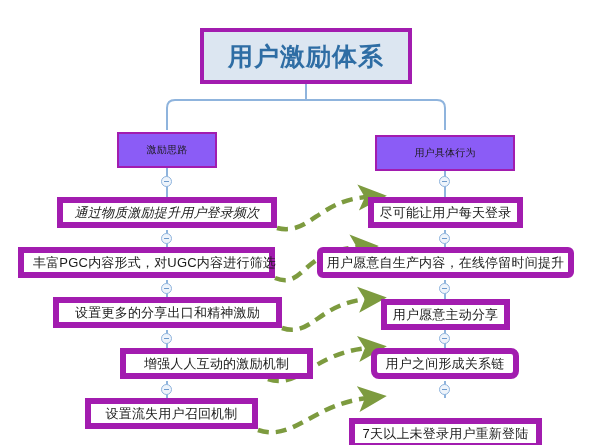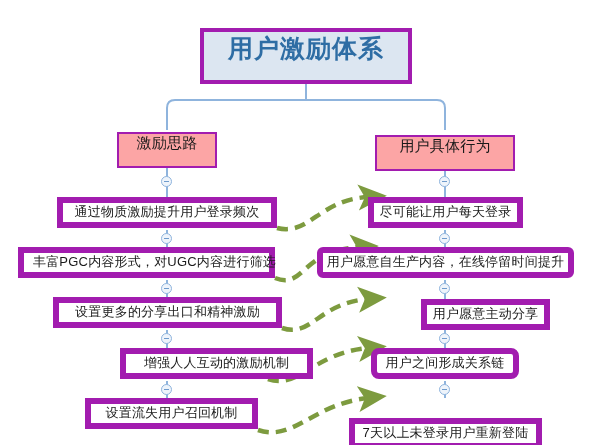--- a/index.html
+++ b/index.html
@@ -23,43 +23,43 @@
     left: 0;
     top: 0;
     width: 612px;
     height: 445px;
     pointer-events: none;
   }
   .node {
     position: absolute;
     box-sizing: border-box;
     display: flex;
-    align-items: flex-start;
+    align-items: center;
     justify-content: center;
     white-space: nowrap;
     color: #1a1a1a;
     background: #ffffff;
     border: 6px solid #a21caf;
     font-size: 13px;
     letter-spacing: 0.2px;
     z-index: 3;
   }
   .node-title {
     border-width: 4px;
     background: #dce6f1;
     color: #2e6da4;
     font-size: 25px;
     font-weight: bold;
     letter-spacing: 1px;
   }
   .node-branch {
-    background: #fca5a5;
+    background: #8b5cf6;
     border-width: 2px;
     color: #1a1a1a;
-    font-size: 15px;
+    font-size: 10px;
   }
   .toggle {
     position: absolute;
     width: 11px;
     height: 11px;
     border-radius: 50%;
     border: 1px solid #8fb4dd;
     background: #eef4fb;
     z-index: 4;
     box-sizing: border-box;
@@ -118,21 +118,21 @@
   </div>
 
   <div class="node node-branch" style="left:117px; top:132px; width:100px; height:36px;">
     <span>激励思路</span>
   </div>
 
   <div class="node node-branch" style="left:375px; top:135px; width:140px; height:36px;">
     <span>用户具体行为</span>
   </div>
 
-  <div class="node" style="left:57px; top:197px; width:220px; height:31px;">
+  <div class="node" style="left:57px; top:197px; width:220px; height:31px;font-style:italic;">
     <span>通过物质激励提升用户登录频次</span>
   </div>
 
   <div class="node" style="left:18px; top:247px; width:257px; height:31px;padding-left:16px;">
     <span>丰富PGC内容形式，对UGC内容进行筛选</span>
   </div>
 
   <div class="node" style="left:53px; top:297px; width:229px; height:31px;">
     <span>设置更多的分享出口和精神激励</span>
   </div>
@@ -146,21 +146,21 @@
   </div>
 
   <div class="node" style="left:368px; top:197px; width:155px; height:31px;">
     <span>尽可能让用户每天登录</span>
   </div>
 
   <div class="node" style="left:317px; top:247px; width:257px; height:31px;border-radius:6px;">
     <span>用户愿意自生产内容，在线停留时间提升</span>
   </div>
 
-  <div class="node" style="left:381px; top:299px; width:129px; height:31px;margin-left:40px;">
+  <div class="node" style="left:381px; top:299px; width:129px; height:31px;">
     <span>用户愿意主动分享</span>
   </div>
 
   <div class="node" style="left:371px; top:348px; width:148px; height:31px;border-radius:8px;">
     <span>用户之间形成关系链</span>
   </div>
 
   <div class="node" style="left:349px; top:418px; width:193px; height:31px;">
     <span>7天以上未登录用户重新登陆</span>
   </div>

